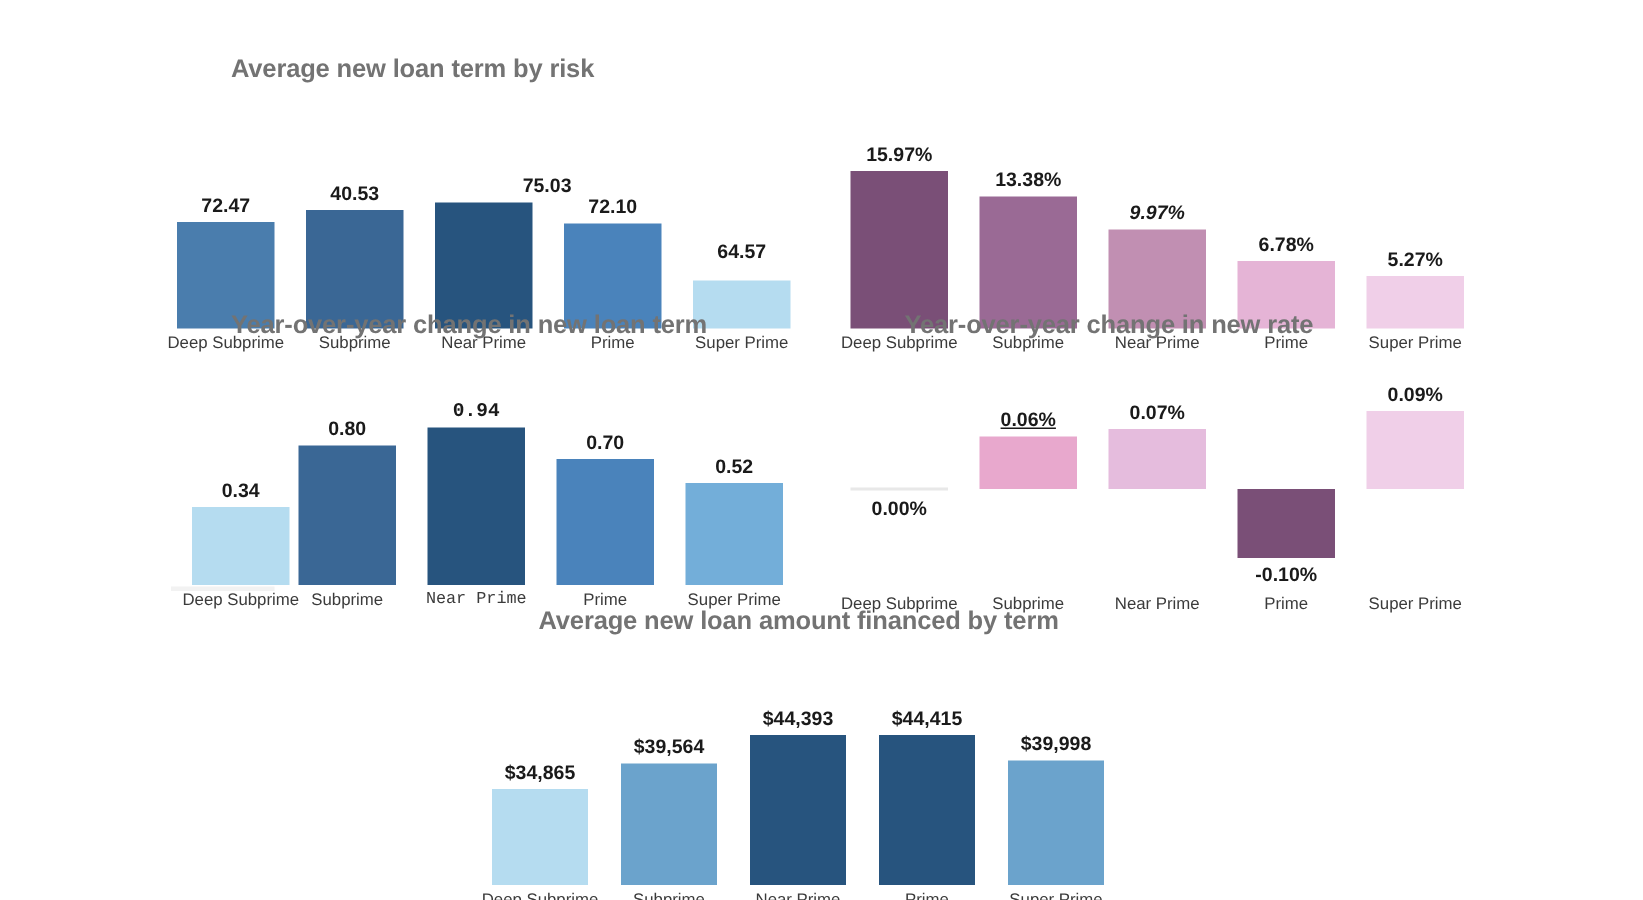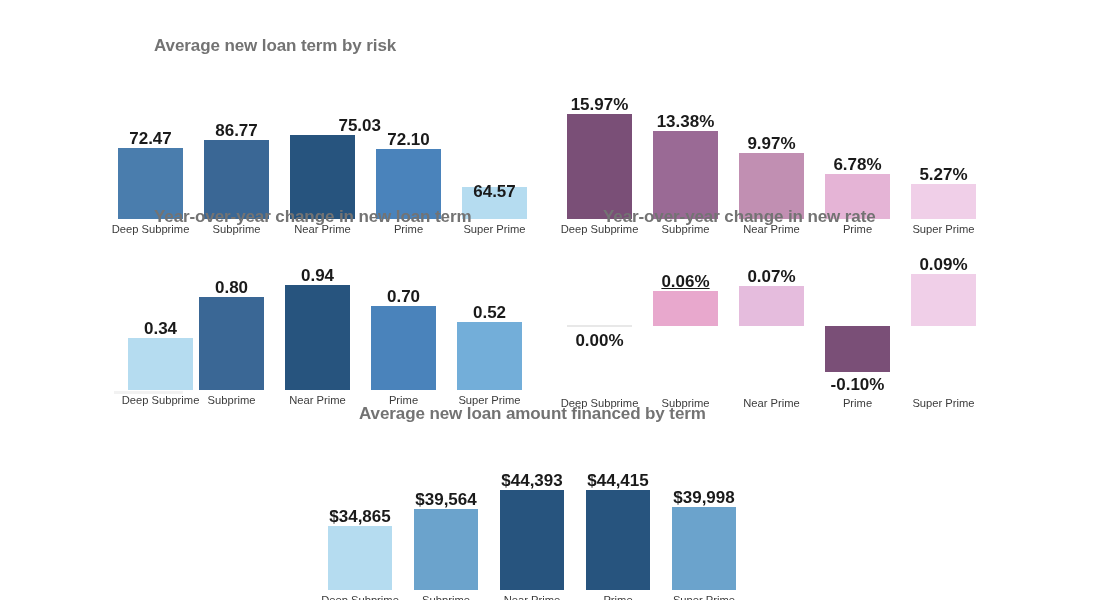--- a/index.html
+++ b/index.html
@@ -41,21 +41,21 @@
   .bar {
     position: absolute;
     left: 0;
     right: 0;
   }
   .bar-value {
     position: absolute;
     left: -26px;
     right: -26px;
     text-align: center;
-    font-size: 17px;
+    font-size: 13px;
     font-weight: bold;
     color: #1a1a1a;
     white-space: nowrap;
   }
   .bar-cat {
     position: absolute;
     left: -28px;
     right: -28px;
     text-align: center;
     font-size: 11.2px;
@@ -73,56 +73,56 @@
 <div class="panel" style="left:110px; top:36px; width:430px; height:160px;">
   <div class="panel-title">Average new loan term by risk</div>
   <div class="plot" id="plot-0" style="top:38px; width:430px; height:160px;">
       <div class="bar-group" style="left: 8px; width: 65px;">
         <div class="bar" style="background: rgb(74, 125, 173); top: 73.6271px; height: 71.3729px;"></div>
         <div class="bar-value" style="top: 54.6271px;">72.47</div>
         <div class="bar-cat" style="top: 149px;">Deep Subprime</div>
       </div>
       <div class="bar-group" style="left: 94px; width: 65px;">
         <div class="bar" style="background: rgb(58, 103, 149); top: 65.6858px; height: 79.3142px;"></div>
-        <div class="bar-value" style="top: 46.6858px;">86.77</div>
+        <div class="bar-value" style="top: 46.6858px;">40.53</div>
         <div class="bar-cat" style="top: 149px;">Subprime</div>
       </div>
       <div class="bar-group" style="left: 180px; width: 65px;">
         <div class="bar" style="background: rgb(39, 84, 126); top: 61px; height: 84px;"></div>
         <div class="bar-value" style="top: 42px; text-align: right;">75.03</div>
         <div class="bar-cat" style="top: 149px;">Near Prime</div>
       </div>
       <div class="bar-group" style="left: 266px; width: 65px;">
         <div class="bar" style="background: rgb(74, 131, 187); top: 75.4521px; height: 69.5479px;"></div>
         <div class="bar-value" style="top: 56.4521px;">72.10</div>
         <div class="bar-cat" style="top: 149px;">Prime</div>
       </div>
       <div class="bar-group" style="left: 352px; width: 65px;">
         <div class="bar" style="background: rgb(181, 220, 240); top: 112.594px; height: 32.4063px;"></div>
-        <div class="bar-value" style="top: 108px;">64.57</div>
+        <div class="bar-value" style="top: 86px;">64.57</div>
         <div class="bar-cat" style="top: 149px;">Super Prime</div>
       </div>
     </div>
 </div>
 
 <div class="panel" style="left:559px; top:36px; width:430px; height:160px;">
   <div class="plot" id="plot-1" style="top:38px; width:430px; height:160px;">
       <div class="bar-group" style="left: 8px; width: 65px;">
         <div class="bar" style="background: rgb(122, 79, 119); top: 40px; height: 105px;"></div>
         <div class="bar-value" style="top: 21px;">15.97%</div>
         <div class="bar-cat" style="top: 149px;">Deep Subprime</div>
       </div>
       <div class="bar-group" style="left: 94px; width: 65px;">
         <div class="bar" style="background: rgb(154, 106, 149); top: 57.0288px; height: 87.9712px;"></div>
         <div class="bar-value" style="top: 38.0288px;">13.38%</div>
         <div class="bar-cat" style="top: 149px;">Subprime</div>
       </div>
       <div class="bar-group" style="left: 180px; width: 65px;">
         <div class="bar" style="background: rgb(193, 143, 178); top: 79.449px; height: 65.551px;"></div>
-        <div class="bar-value" style="top: 60.449px;">9.97%</div>
+        <div class="bar-value" style="top: 60.449px; font-style: italic;">9.97%</div>
         <div class="bar-cat" style="top: 149px;">Near Prime</div>
       </div>
       <div class="bar-group" style="left: 266px; width: 65px;">
         <div class="bar" style="background: rgb(229, 180, 214); top: 100.423px; height: 44.5773px;"></div>
         <div class="bar-value" style="top: 81.4227px;">6.78%</div>
         <div class="bar-cat" style="top: 149px;">Prime</div>
       </div>
       <div class="bar-group" style="left: 352px; width: 65px;">
         <div class="bar" style="background: rgb(240, 207, 232); top: 110.351px; height: 34.6493px;"></div>
         <div class="bar-value" style="top: 91.3507px;">5.27%</div>
@@ -137,21 +137,21 @@
       <div class="bar-group" style="left: 18px; width: 65px;">
         <div class="bar" style="background: rgb(181, 220, 240); top: 93.1646px; height: 51.8354px;"></div>
         <div class="bar-value" style="top: 74.1646px;">0.34</div>
         <div class="bar-cat" style="top: 149px;">Deep Subprime</div>
       </div>
       <div class="bar-group" style="left: 89px; width: 65px;">
         <div class="bar" style="background: rgb(58, 103, 149); top: 52.4051px; height: 92.5949px;"></div>
         <div class="bar-value" style="top: 33.4051px;">0.80</div>
         <div class="bar-cat" style="top: 149px;">Subprime</div>
       </div>
-      <div class="bar-group" style="left: 175px; width: 65px;">
+      <div class="bar-group" style="left: 175px; width: 65px; font-family: Liberation Mono, monospace;">
         <div class="bar" style="background: rgb(39, 84, 126); top: 40px; height: 105px;"></div>
         <div class="bar-value" style="top: 21px;">0.94</div>
         <div class="bar-cat" style="top: 149px;">Near Prime</div>
       </div>
       <div class="bar-group" style="left: 261px; width: 65px;">
         <div class="bar" style="background: rgb(74, 131, 187); top: 61.2658px; height: 83.7342px;"></div>
         <div class="bar-value" style="top: 42.2658px;">0.70</div>
         <div class="bar-cat" style="top: 149px;">Prime</div>
       </div>
       <div class="bar-group" style="left: 347px; width: 65px;">

